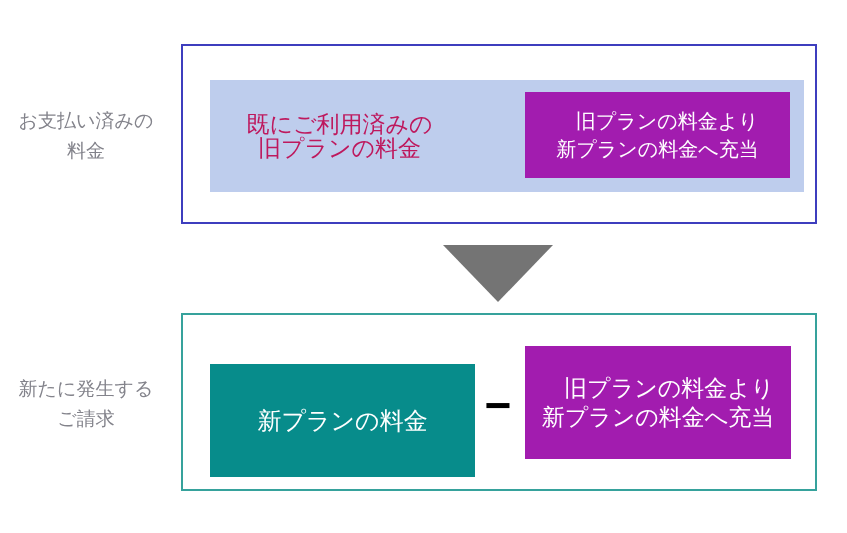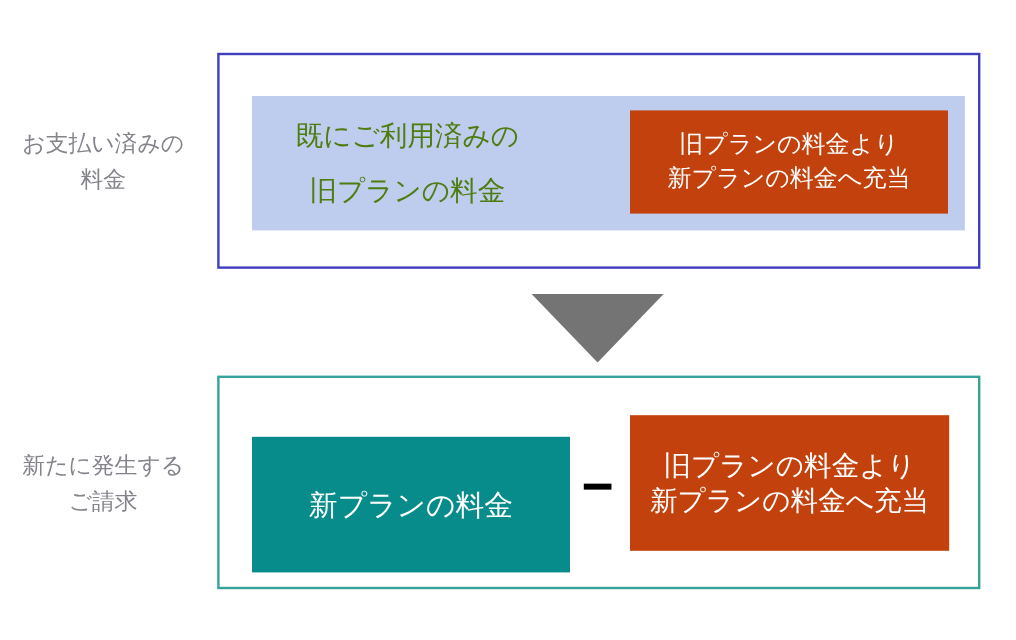--- a/index.html
+++ b/index.html
@@ -16,24 +16,24 @@
   .outer-box{position:absolute;left:181px;width:636px;height:180px;
     box-sizing:border-box;background:#ffffff;}
   .outer-box.paid{top:44px;border:2px solid #3E3EBE;}
   .outer-box.billing{top:313px;height:178px;border:2px solid #36A29C;}
 
   .lavender-box{position:absolute;left:210px;top:80px;width:594px;height:112px;
     background:#BECDED;}
 
   .used-text{position:absolute;left:212px;top:80px;width:255px;height:112px;
     display:flex;align-items:center;justify-content:center;text-align:center;
-    color:#4d7c0f;font-size:23px;line-height:46px;white-space:pre-line;}
+    color:#be185d;font-size:23px;line-height:24px;white-space:pre-line;}
 
-  .credit-box{position:absolute;background:#c2410c;color:#ffffff;
-    display:flex;align-items:center;justify-content:center;text-align:center;
+  .credit-box{position:absolute;background:#a21caf;color:#ffffff;
+    display:flex;align-items:center;justify-content:center;text-align:right;
     white-space:pre-line;}
   .credit-box.top{left:525px;top:92px;width:265px;height:86px;
     font-size:20px;line-height:28px;}
   .credit-box.bottom{left:525px;top:346px;width:266px;height:113px;
     font-size:23px;line-height:29px;}
 
   .down-arrow{position:absolute;left:443px;top:245px;width:0;height:0;
     border-left:55px solid transparent;border-right:55px solid transparent;
     border-top:57px solid #747474;}
 

